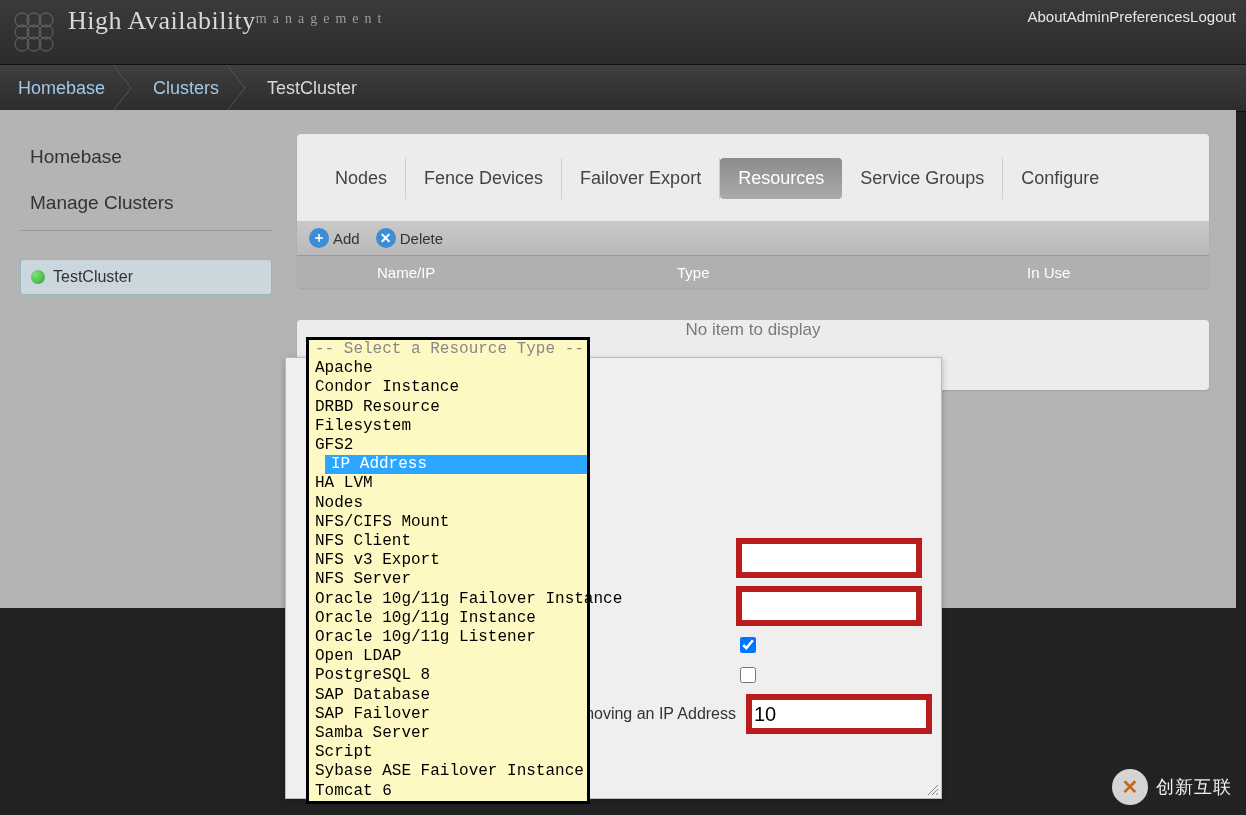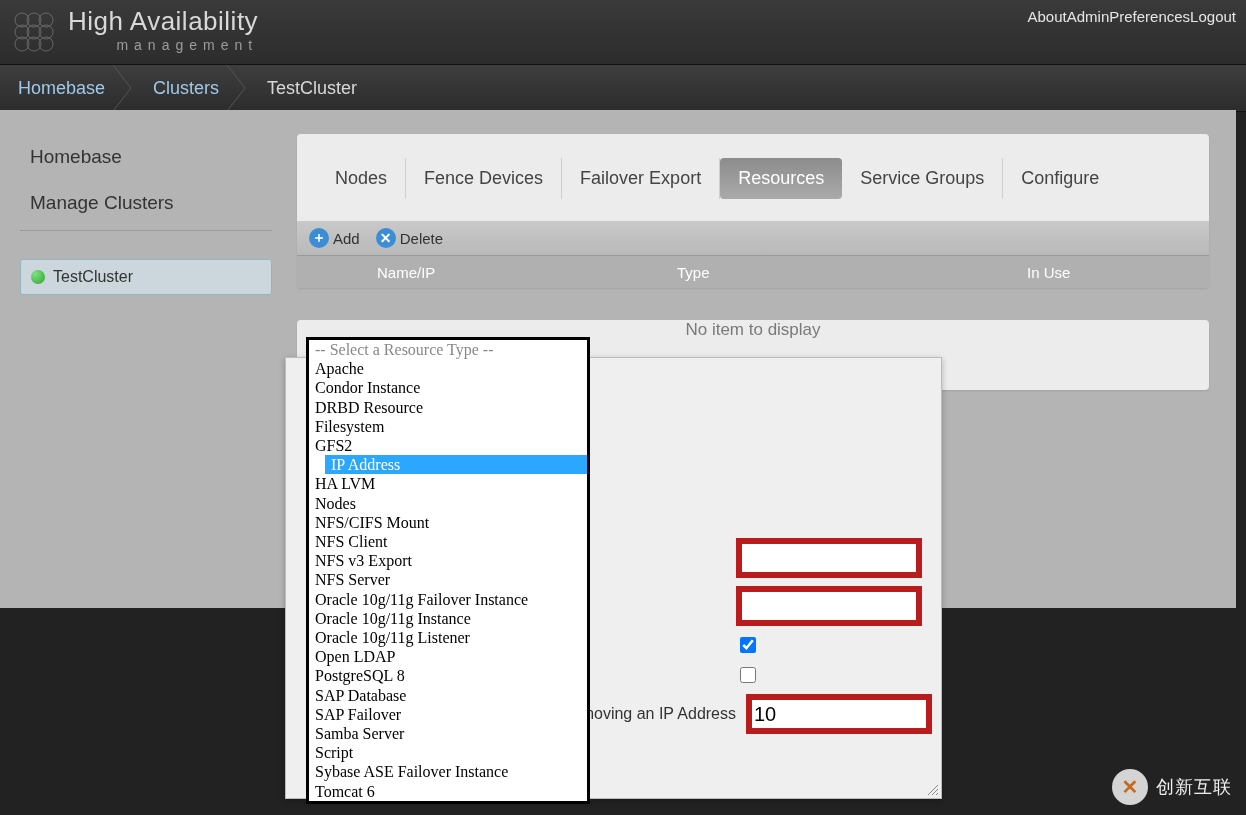--- a/index.html
+++ b/index.html
@@ -28,22 +28,23 @@
   }
   .logo-mark {
     width: 48px;
     height: 48px;
     opacity: .4;
     margin-right: 10px;
   }
   .logo-mark svg { width: 100%; height: 100%; }
   .logo-text {
     display: flex;
-    flex-direction: column;
+    flex-direction: row;
     line-height: 1;
+    font-family: Liberation Serif, serif;
   }
   .logo-text .t1 {
     font-size: 26px;
     font-weight: 300;
     letter-spacing: .5px;
     color: #d8d8d8;
   }
   .logo-text .t2 {
     font-size: 14px;
     letter-spacing: 6px;
@@ -252,23 +253,23 @@
     bottom: 2px;
     right: 2px;
     width: 14px;
     height: 14px;
   }
   .ddlist {
     position: absolute;
     top: 337px;
     left: 306px;
     width: 278px;
-    background: #ffffff;
+    background: #fef9c3;
     border: 3px solid #000;
-    font-family: Liberation Serif, serif;
+    font-family: Liberation Mono, monospace;
     z-index: 50;
   }
   .ddlist .opt {
     font-size: 16px;
     line-height: 19.2px;
     padding: 0 6px;
     color: #000;
     cursor: pointer;
     white-space: nowrap;
   }

